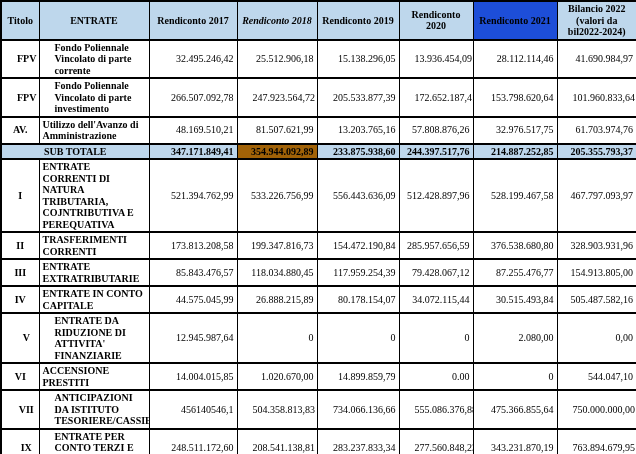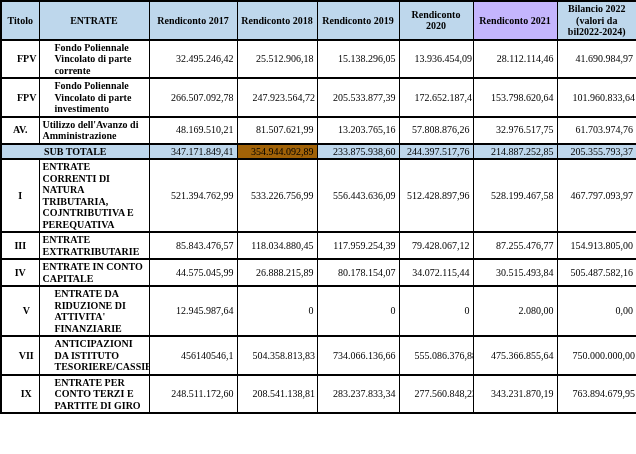--- a/index.html
+++ b/index.html
@@ -52,21 +52,21 @@
     font-weight: normal;
     white-space: nowrap;
   }
   tr.total td {
     font-weight: bold;
   }
   tr.total td.label {
     text-align: center;
   }
   tr.total td.num {
-    font-weight: normal;
+    font-weight: bold;
   }
   tr.r-slim td { height: 12px; }
   tr.r-tall td { height: 52px; }
   tr.r-med3 td { height: 33px; padding-left: 15px; }
   tr.r-med2 td { height: 23px; }
   tr.r-sm td   { height: 20px; }
 </style>
 </head>
 <body>
 
@@ -80,24 +80,24 @@
       <col style="width:82px">
       <col style="width:74px">
       <col style="width:84px">
       <col style="width:80px">
     </colgroup>
     <thead>
       <tr>
           <th style="background: rgb(190, 215, 236);">Titolo</th>
           <th style="background: rgb(190, 215, 236); margin-left: 44px;">ENTRATE</th>
           <th style="background: rgb(190, 215, 236);">Rendiconto 2017</th>
-          <th style="background: rgb(190, 215, 236);">Rendiconto 2018</th>
+          <th style="background: rgb(190, 215, 236); font-style: italic;">Rendiconto 2018</th>
           <th style="background: rgb(190, 215, 236);">Rendiconto 2019</th>
           <th style="background: rgb(190, 215, 236);">Rendiconto 2020</th>
-          <th style="background: #c4b5fd; text-align: center;">Rendiconto 2021</th>
+          <th style="background: #1d4ed8; text-align: center;">Rendiconto 2021</th>
           <th style="background: rgb(190, 215, 236);">Bilancio 2022 (valori da bil2022-2024)</th>
         </tr>
     </thead>
     <tbody>
         <tr class="r-med3">
           <td class="titolo">FPV</td>
           <td class="desc">Fondo Poliennale Vincolato di parte corrente</td>
           <td class="num">32.495.246,42</td>
           <td class="num">25.512.906,18</td>
           <td class="num">15.138.296,05</td>
@@ -137,20 +137,30 @@
         <tr class="r-tall">
           <td class="titolo">I</td>
           <td class="desc">ENTRATE CORRENTI DI NATURA TRIBUTARIA, COJNTRIBUTIVA E PEREQUATIVA</td>
           <td class="num">521.394.762,99</td>
           <td class="num">533.226.756,99</td>
           <td class="num">556.443.636,09</td>
           <td class="num">512.428.897,96</td>
           <td class="num">528.199.467,58</td>
           <td class="num">467.797.093,97</td>
         </tr>
+        <tr class="r-med2">
+          <td class="titolo">II</td>
+          <td class="desc">TRASFERIMENTI CORRENTI</td>
+          <td class="num">173.813.208,58</td>
+          <td class="num">199.347.816,73</td>
+          <td class="num">154.472.190,84</td>
+          <td class="num">285.957.656,59</td>
+          <td class="num">376.538.680,80</td>
+          <td class="num">328.903.931,96</td>
+        </tr>
         <tr class="r-sm">
           <td class="titolo">III</td>
           <td class="desc">ENTRATE EXTRATRIBUTARIE</td>
           <td class="num">85.843.476,57</td>
           <td class="num">118.034.880,45</td>
           <td class="num">117.959.254,39</td>
           <td class="num">79.428.067,12</td>
           <td class="num">87.255.476,77</td>
           <td class="num">154.913.805,00</td>
         </tr>
@@ -167,20 +177,30 @@
         <tr class="r-med3">
           <td class="titolo">V</td>
           <td class="desc">ENTRATE DA RIDUZIONE DI ATTIVITA' FINANZIARIE</td>
           <td class="num">12.945.987,64</td>
           <td class="num">0</td>
           <td class="num">0</td>
           <td class="num">0</td>
           <td class="num">2.080,00</td>
           <td class="num">0,00</td>
         </tr>
+        <tr class="r-sm">
+          <td class="titolo">VI</td>
+          <td class="desc">ACCENSIONE PRESTITI</td>
+          <td class="num">14.004.015,85</td>
+          <td class="num">1.020.670,00</td>
+          <td class="num">14.899.859,79</td>
+          <td class="num">0.00</td>
+          <td class="num">0</td>
+          <td class="num">544.047,10</td>
+        </tr>
         <tr class="r-med3">
           <td class="titolo">VII</td>
           <td class="desc">ANTICIPAZIONI DA ISTITUTO TESORIERE/CASSIERE</td>
           <td class="num">456140546,1</td>
           <td class="num">504.358.813,83</td>
           <td class="num">734.066.136,66</td>
           <td class="num">555.086.376,88</td>
           <td class="num">475.366.855,64</td>
           <td class="num">750.000.000,00</td>
         </tr>

